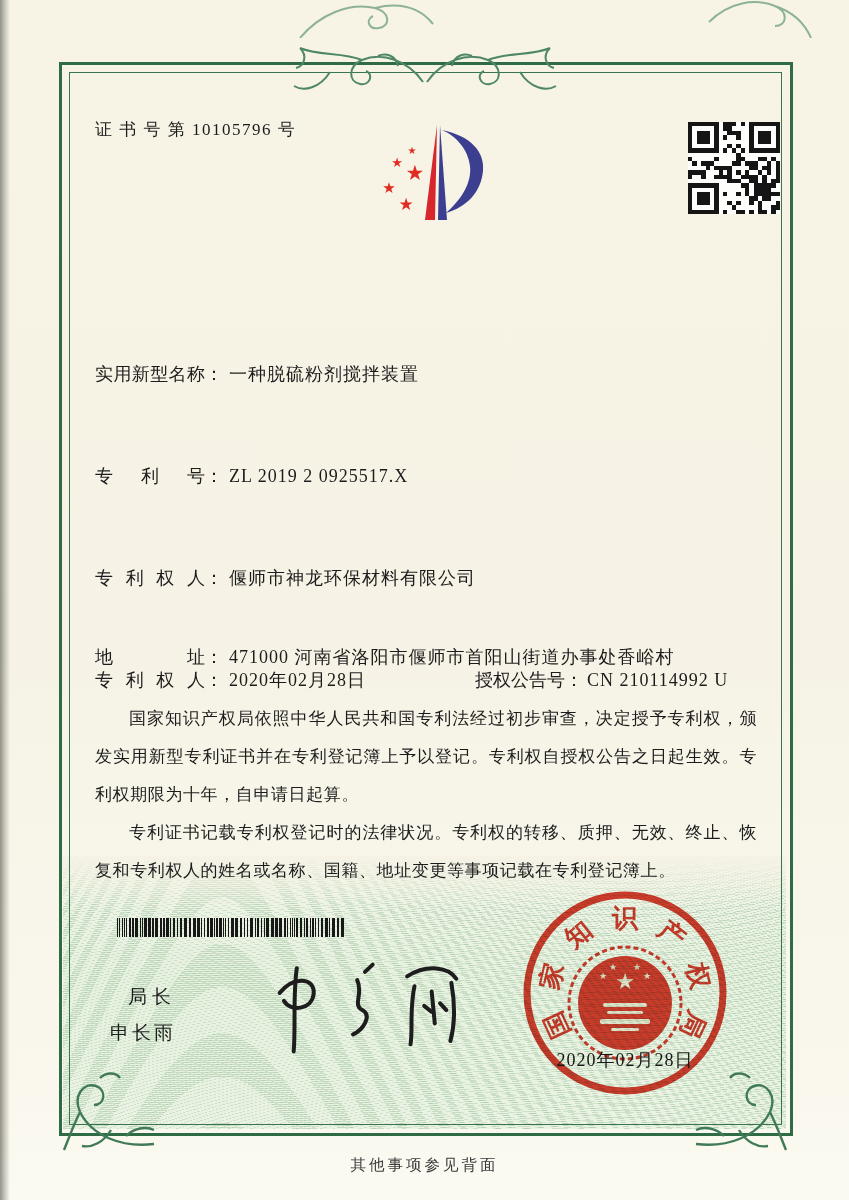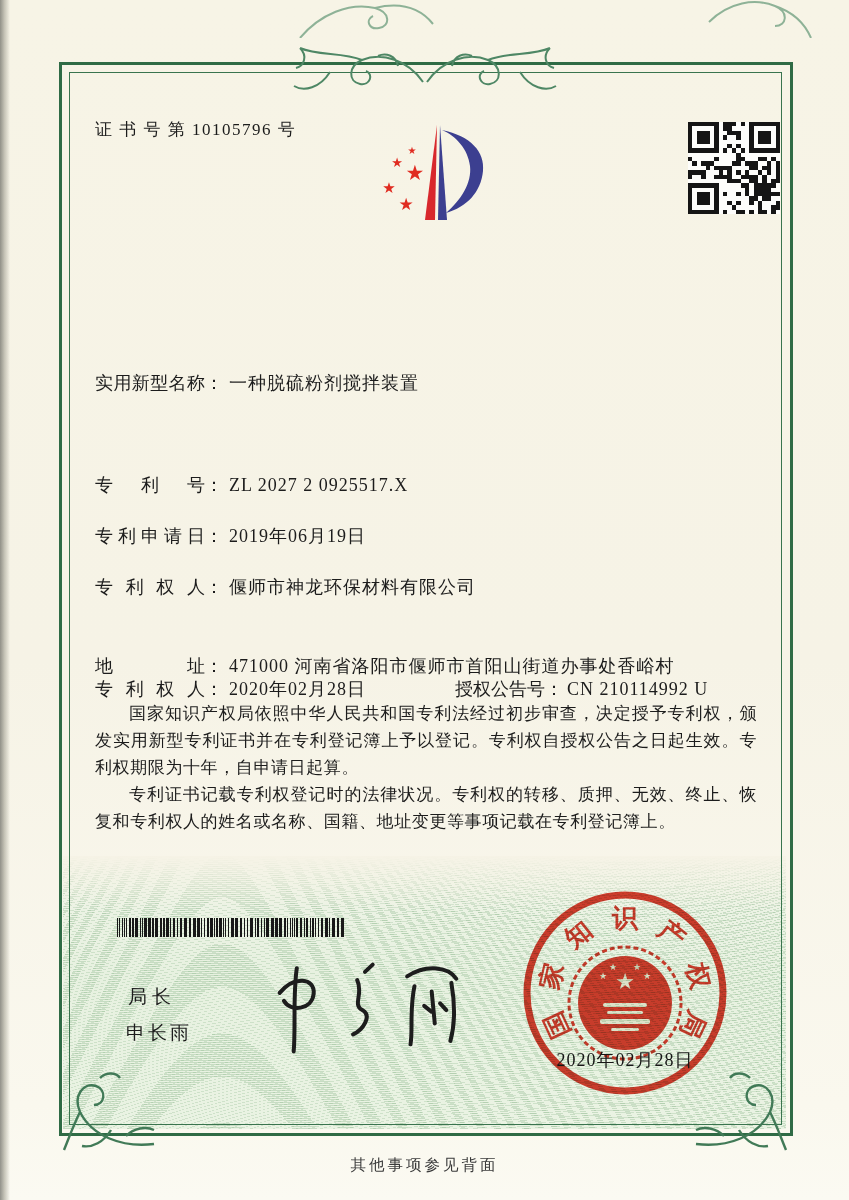--- a/index.html
+++ b/index.html
@@ -19,35 +19,35 @@
        linear-gradient(180deg,#eff4e7 0%,#e7f1e0 45%,#eaf3e3 100%);}
   .guilloche::before{content:'';position:absolute;left:0;right:0;top:0;height:55px;
      background:linear-gradient(180deg,#f6f3e6 0%,rgba(246,243,230,0) 100%);}
   
   .cert-no{position:absolute;left:95px;top:118px;font-size:17px;letter-spacing:1.5px;z-index:3;}
   .logo{position:absolute;left:378px;top:118px;width:115px;height:112px;z-index:3;}
   .qr{position:absolute;left:688px;top:122px;width:92px;height:92px;z-index:3;}
   .title{position:absolute;left:0;top:250px;width:100%;text-align:center;font-size:40px;font-weight:700;
          letter-spacing:9px;z-index:3;}
   
-  .field{position:absolute;left:95px;z-index:3;font-size:18px;white-space:nowrap;margin-top:9px;}
+  .field{position:absolute;left:95px;z-index:3;font-size:18px;white-space:nowrap;}
   .lbl{display:inline-block;width:110px;text-align:justify;text-align-last:justify;vertical-align:bottom;}
   .colon{display:inline-block;}
   .val{letter-spacing:1px;margin-left:6px;}
-  .grant2{position:absolute;left:360px;top:0;font-size:18px;}
+  .grant2{position:absolute;left:380px;top:0;font-size:18px;}
   .grant2 .val{margin-left:4px;}
   
-  .paras{position:absolute;left:95px;top:700px;width:662px;font-size:17px;line-height:27px;
+  .paras{position:absolute;left:95px;top:700px;width:662px;font-size:17px;line-height:38px;
          letter-spacing:.6px;text-align:justify;z-index:3;}
   .paras p{margin:0;text-indent:2em;}
   
   .barcode{position:absolute;left:117px;top:918px;width:228px;height:19px;z-index:3;}
   .barcode i{position:absolute;top:0;bottom:0;background:#181818;}
   .signer-title{position:absolute;left:128px;top:984px;font-size:19px;letter-spacing:5px;z-index:3;}
-  .signer-name{position:absolute;left:126px;top:1020px;font-size:19px;letter-spacing:3px;z-index:3;}
+  .signer-name{position:absolute;left:110px;top:1020px;font-size:19px;letter-spacing:3px;z-index:3;}
   .signature{position:absolute;left:262px;top:952px;width:200px;height:100px;z-index:3;transform:rotate(-2deg);}
   .seal{position:absolute;left:515px;top:883px;width:220px;height:220px;z-index:4;opacity:.95;mix-blend-mode:multiply;}
   .seal-date{position:absolute;left:520px;top:1048px;width:210px;text-align:center;font-size:18px;
              letter-spacing:1px;color:#161616;z-index:5;}
   .page-info{position:absolute;left:60px;top:1101px;width:728px;text-align:center;font-size:15px;
              letter-spacing:2px;z-index:3;}
   .footer-note{position:absolute;left:0;top:1155px;width:100%;text-align:center;font-size:15.5px;
              letter-spacing:3px;color:#3a3a3a;z-index:3;}
   
   .orn{position:absolute;z-index:2;}
@@ -242,24 +242,21 @@
         <rect x="1" y="15" width="5" height="5" fill="#fdfdfb"></rect>
         <rect x="2" y="16" width="3" height="3" fill="#151515"></rect>
       </svg>
   </div>
 
 
   <div class="field" style="top:362px">
     <span class="lbl">实用新型名称</span><span class="colon">：</span><span class="val">一种脱硫粉剂搅拌装置</span>
   </div>
   <div class="field" style="top:464px">
-    <span class="lbl">专利号</span><span class="colon">：</span><span class="val">ZL 2027 2 0925517.X</span>
-  </div>
-  <div class="field" style="top:515px">
-    <span class="lbl">专利申请日</span><span class="colon">：</span><span class="val">2019年06月19日</span>
+    <span class="lbl">专利号</span><span class="colon">：</span><span class="val">ZL 2019 2 0925517.X</span>
   </div>
   <div class="field" style="top:566px">
     <span class="lbl">专利权人</span><span class="colon">：</span><span class="val">偃师市神龙环保材料有限公司</span>
   </div>
   <div class="field" style="top:645px">
     <span class="lbl">地址</span><span class="colon">：</span><span class="val">471000 河南省洛阳市偃师市首阳山街道办事处香峪村</span>
   </div>
   <div class="field" style="top:668px">
     <span class="lbl">专利权人</span><span class="colon">：</span><span class="val">2020年02月28日</span>
     <span class="grant2">

